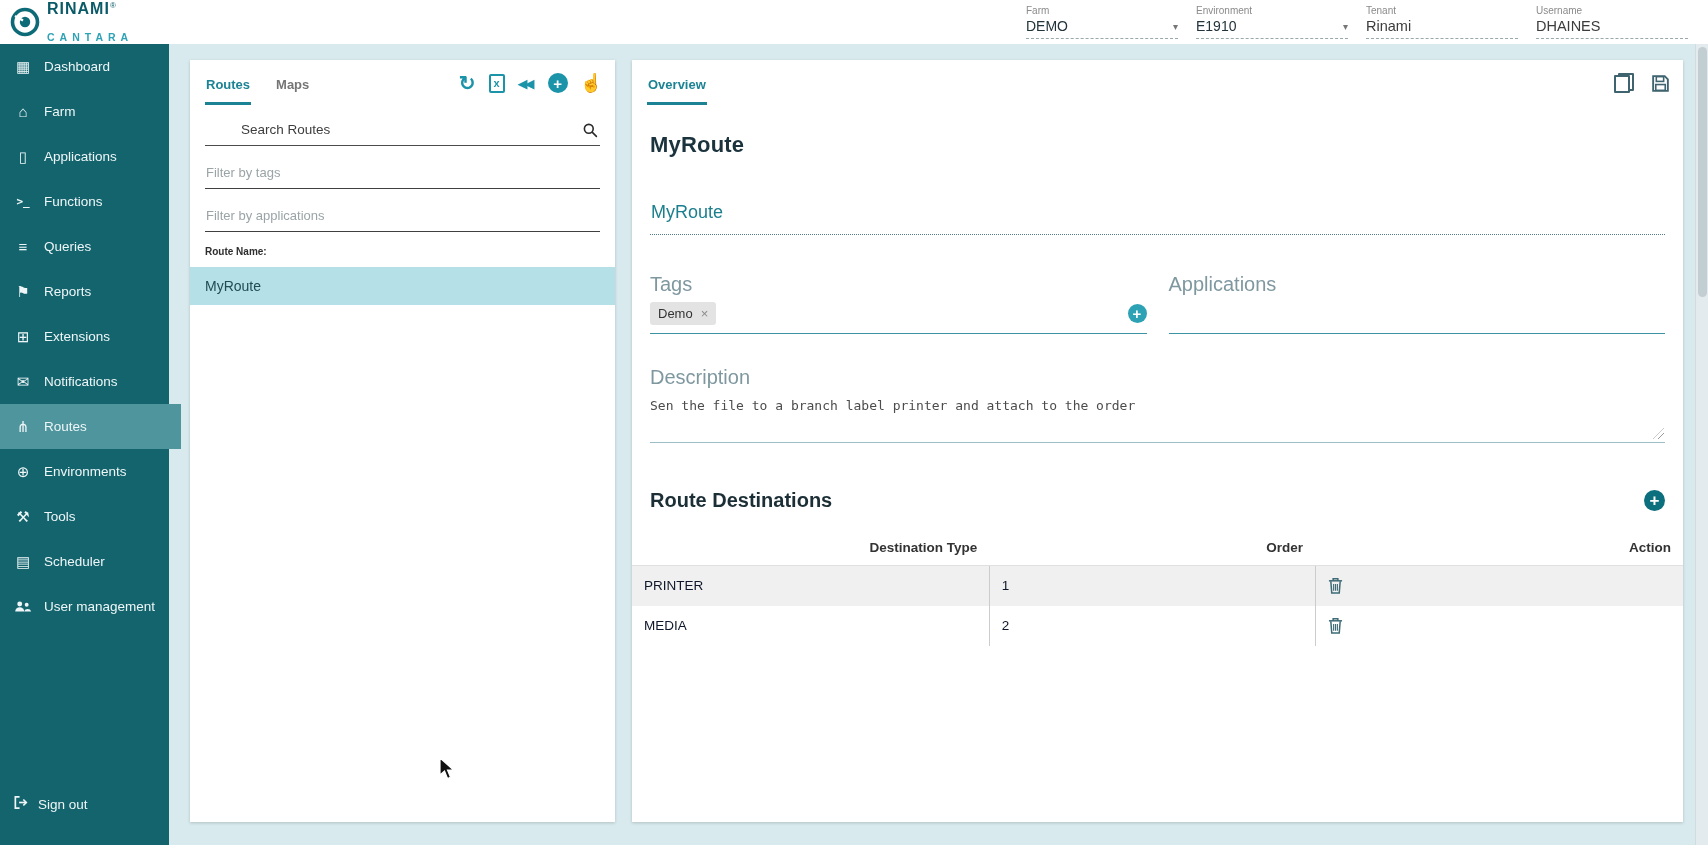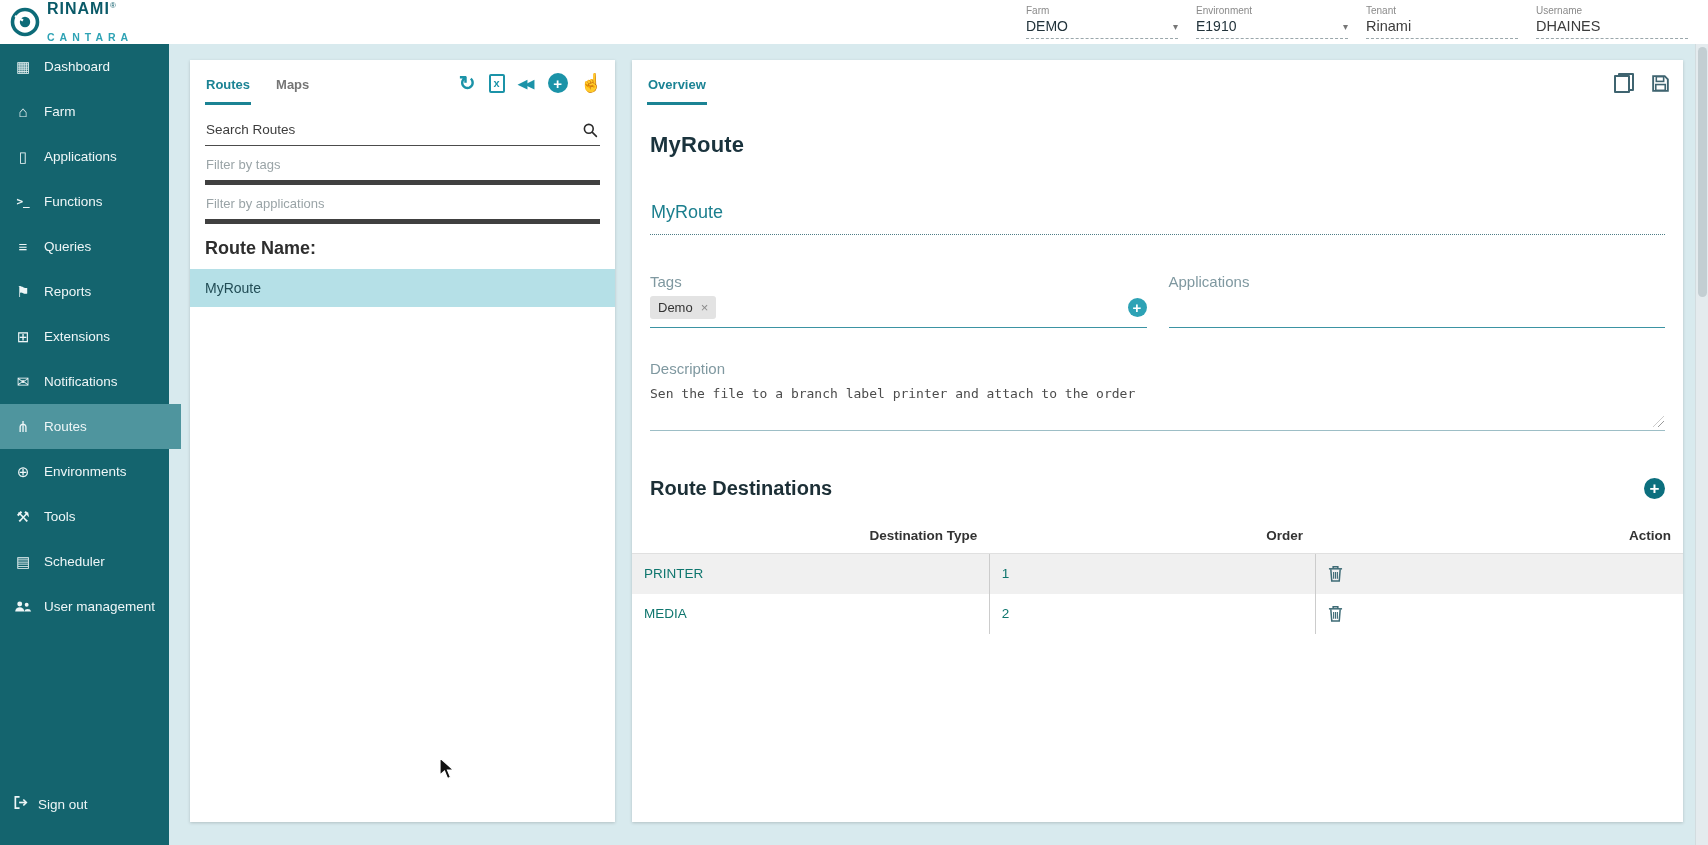--- a/index.html
+++ b/index.html
@@ -87,32 +87,32 @@
     width:20px; height:20px; border-radius:50%; background:#1b93a8; color:#fff;
     display:flex; align-items:center; justify-content:center;
     font-size:15px; font-weight:700; line-height:1; border:none; cursor:pointer;
   }
   .hand-g { font-size:18px; color:#4a6670; line-height:1; }
 
   
   .rp-search { margin:10px 15px 0; position:relative; border-bottom:1px solid #4c4c4c; }
   .rp-search input {
     width:100%; border:none; outline:none; background:transparent;
-    font-size:13.5px; color:#c2410c; padding:6px 26px 8px 1px; font-family:inherit;
+    font-size:13.5px; color:#c2410c; padding:6px 26px 8px 1px; font-family:inherit;margin-left:35px;
   }
   .rp-search input::placeholder { color:#3d3d3d; opacity:1; }
   .rp-search .search-ic { position:absolute; right:2px; top:6px; }
-  .rp-filter { margin:4px 15px 0; border-bottom:5px solid #404040; }
+  .rp-filter { margin:12px 15px 0; border-bottom:1px solid #404040; }
   .rp-filter input {
     width:100%; border:none; outline:none; background:transparent;
     font-size:13px; color:#444; padding:7px 1px 8px; font-family:inherit;
   }
   .rp-filter input::placeholder { color:#9aa4a7; opacity:1; }
 
-  .rp-listheader { margin:14px 15px 0; font-weight:700; font-size:18px; color:#2e2e2e; }
+  .rp-listheader { margin:14px 15px 0; font-weight:700; font-size:10px; color:#2e2e2e; }
   .route-item {
     margin-top:10px; height:38px; display:flex; align-items:center;
     padding-left:15px; font-size:14px; color:#214c55; cursor:pointer;
   }
   .route-item.selected { background:#b5e0e7; }
 
   
   .dp-actions { margin-left:auto; display:flex; align-items:center; gap:16px; }
   .copy-ic { position:relative; width:20px; height:20px; background:none; border:none; cursor:pointer; }
   .copy-ic::before {
@@ -128,21 +128,21 @@
   
   .dp-content { padding:0 18px; }
   .dp-title { margin-top:26px; font-size:22px; font-weight:700; color:#1a333d; letter-spacing:.2px; }
   .name-input {
     display:block; margin-top:44px; width:100%;
     border:none; outline:none; background:transparent;
     border-bottom:1px dotted #4e7d86;
     font-size:18px; color:#1b7f8e; padding:0 0 11px 1px; font-family:inherit;
   }
   .fields-row { display:grid; grid-template-columns:1fr 1fr; gap:22px; margin-top:38px; }
-  .field-label { font-size:15px; color:#7f98a0; }
+  .field-label { font-size:20px; color:#7f98a0; }
   .field-control {
     display:flex; align-items:center; min-height:36px;
     border-bottom:1px solid #3b93a3; margin-top:2px; padding-bottom:5px;
   }
   .chip {
     background:#e3e3e3; border-radius:3px; padding:4px 8px;
     font-size:13px; color:#333; display:inline-flex; align-items:center; gap:8px;
   }
   .chip-x { color:#8a8a8a; font-size:13px; cursor:pointer; background:none; border:none; line-height:1; }
   .addc.light { background:#2da2b5; width:19px; height:19px; margin-left:auto; }
@@ -163,21 +163,21 @@
 
   .dest-header { display:flex; align-items:center; justify-content:space-between; margin-top:46px; }
   .dest-title { font-size:20px; font-weight:700; color:#1c2f36; }
 
   .dest-table-wrap { margin:18px -18px 0; }
   table.dest { width:100%; border-collapse:collapse; }
   table.dest th {
     text-align:right; font-size:13.5px; color:#333; font-weight:700;
     padding:10px 12px; border-bottom:1px solid #e0e0e0;
   }
-  table.dest td { font-size:13.5px; color:#0f766e; padding:10px 12px; height:40px; }
+  table.dest td { font-size:13.5px; color:#0f172a; padding:10px 12px; height:40px; }
   table.dest tbody tr.alt { background:#f0f0f0; }
   table.dest td.sep { border-left:1px solid #cccccc; }
   .trash-btn { background:none; border:none; cursor:pointer; padding:0; display:flex; }
 
   
   .scrollbar {
     position:absolute; right:0; top:44px; width:13px; height:801px;
     background:#e4ebee; border-left:1px solid #d2dcdf; z-index:6;
   }
   .scroll-thumb { position:absolute; top:3px; left:2px; width:9px; height:250px; background:#c3ced2; border-radius:5px; }

